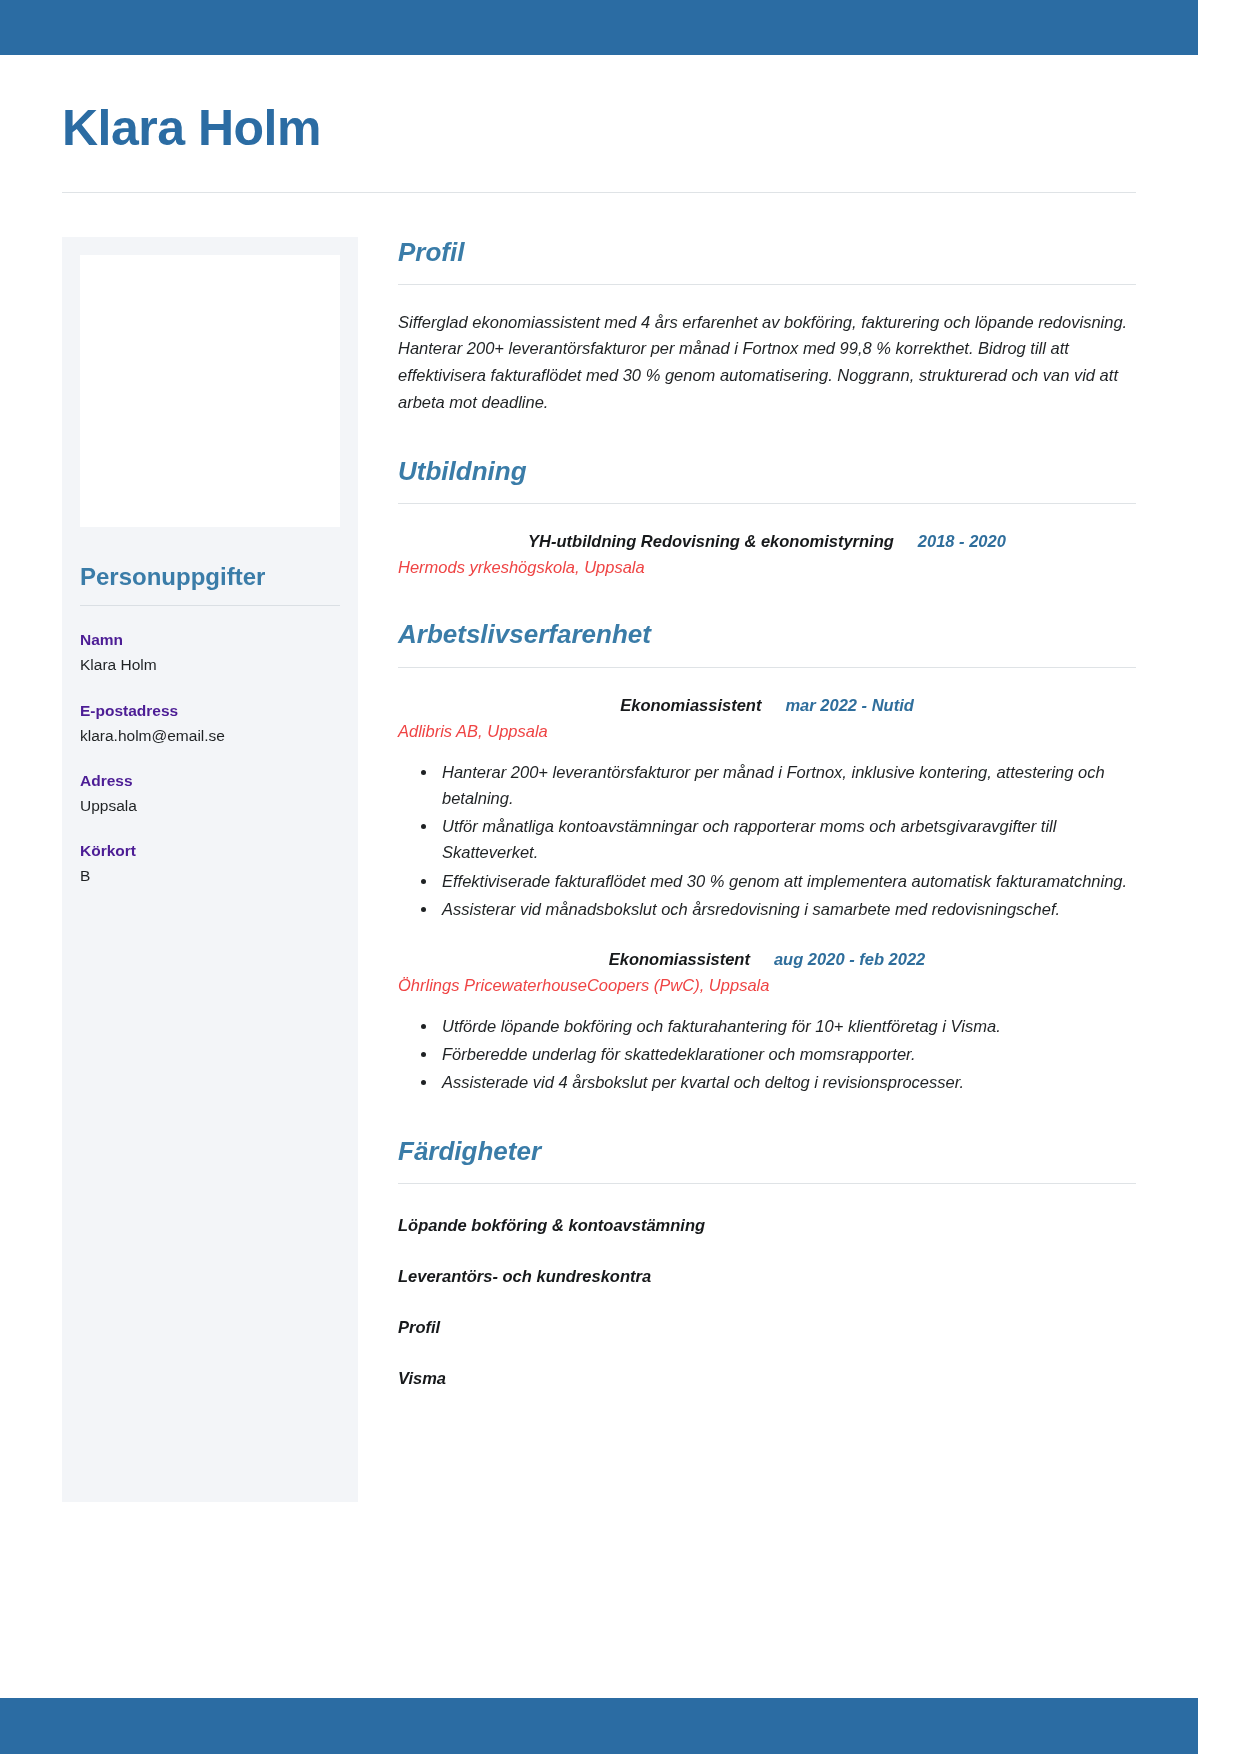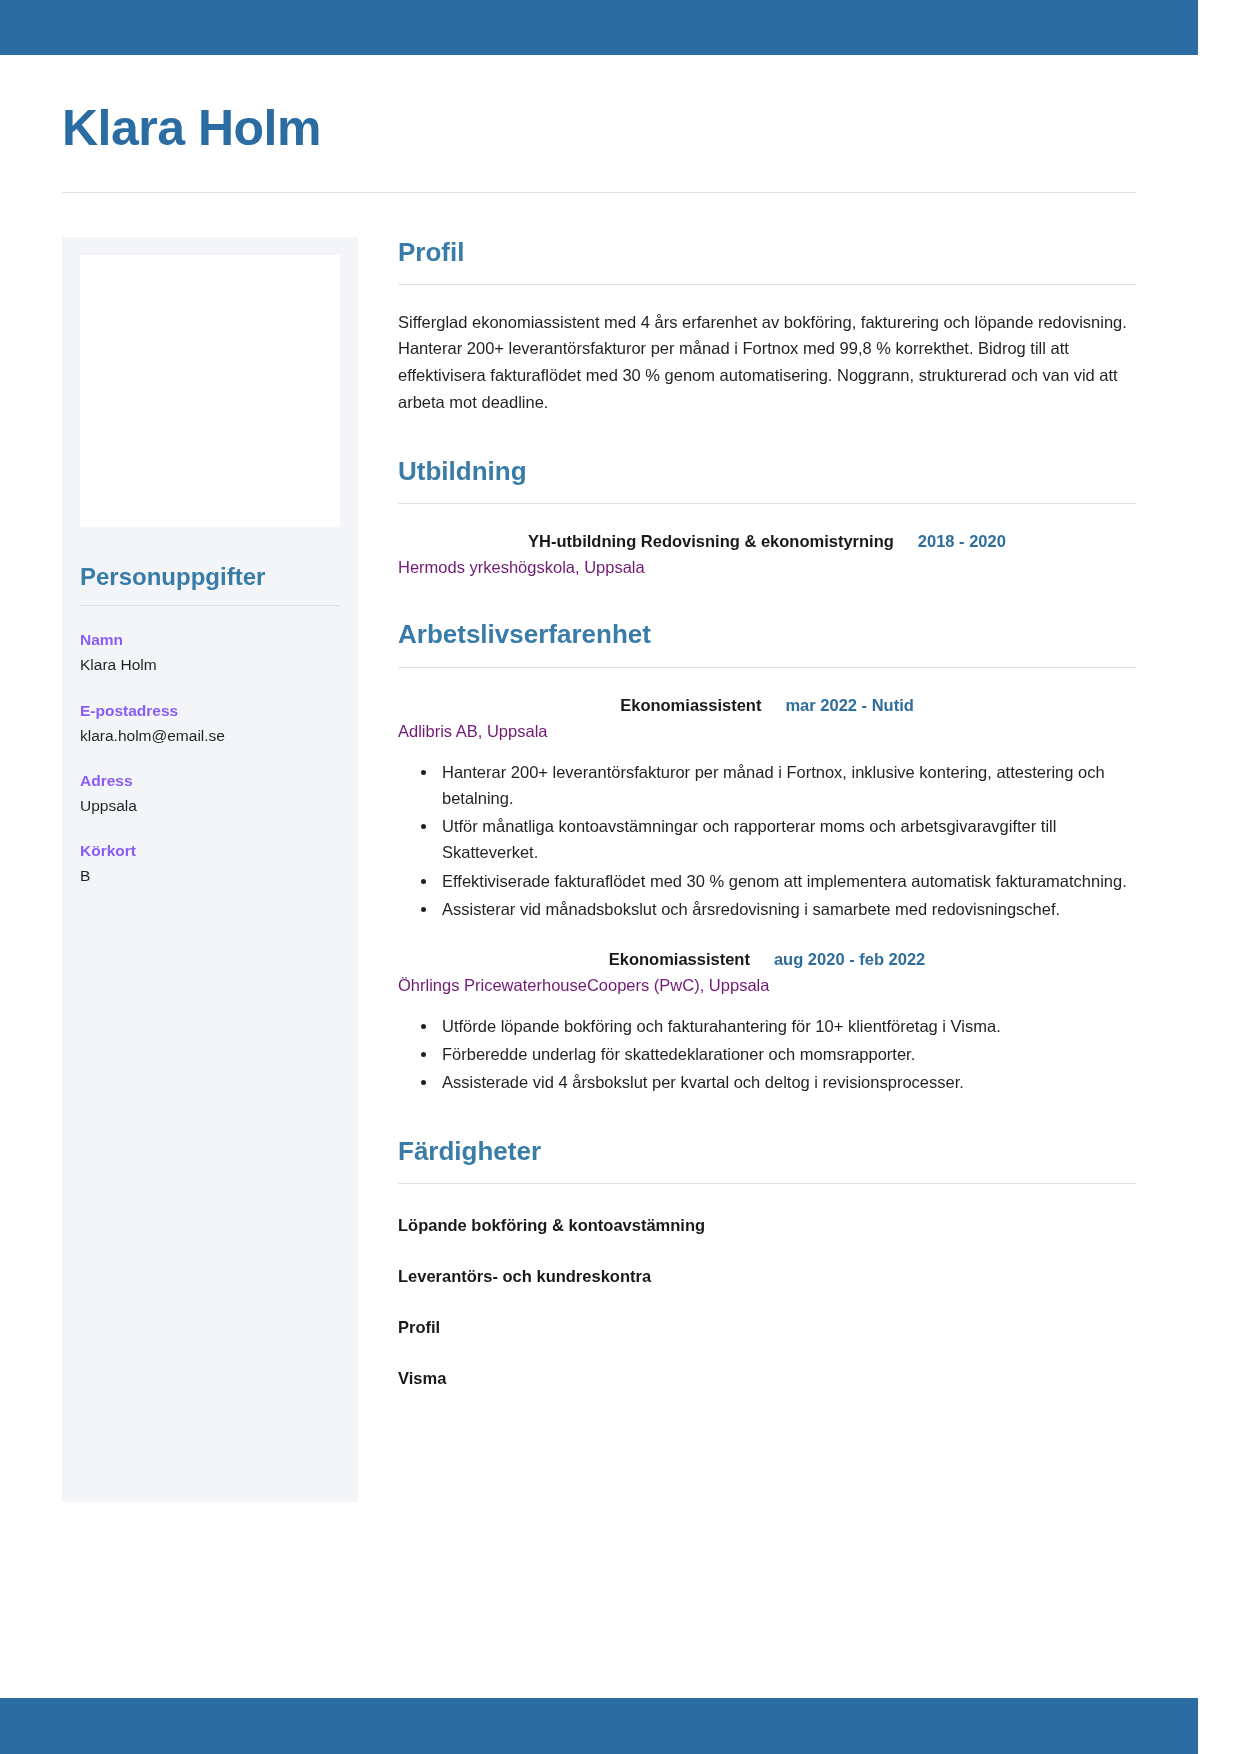--- a/index.html
+++ b/index.html
@@ -68,20 +68,21 @@
     width: 296px;
     flex: 0 0 296px;
     background: #f3f5f8;
     padding: 18px 18px 40px 18px;
     min-height: 1265px;
   }
   .col-right {
     flex: 1 1 auto;
     padding-left: 40px;
     padding-top: 0;
+    font-style: italic;
   }
 
   
   .photo-frame {
     width: 260px;
     height: 272px;
     background: #ffffff;
     margin: 0 auto;
   }
 
@@ -95,21 +96,21 @@
   }
   .side-rule {
     border-top: 1px solid #dadfe4;
     margin-top: 14px;
   }
 
   .detail-block { margin-top: 24px; }
   .detail-label {
     font-size: 15.5px;
     font-weight: bold;
-    color: #8b5cf6;
+    color: #4c1d95;
     line-height: 1.35;
   }
   .detail-value {
     font-size: 15.5px;
     color: #1f2224;
     line-height: 1.45;
     margin-top: 3px;
   }
 
   
@@ -152,21 +153,21 @@
   .entry-date {
     font-size: 16.5px;
     font-weight: bold;
     color: #2f6e9c;
     white-space: nowrap;
     line-height: 1.45;
     text-align: right;
   }
   .entry-org {
     font-size: 16.5px;
-    color: #701a75;
+    color: #ef4444;
     line-height: 1.5;
     margin-top: 1px;
   }
   .entry-bullets {
     margin: 16px 0 0 0;
     padding-left: 40px;
   }
   .entry-bullets li {
     font-size: 16.5px;
     line-height: 1.58;

